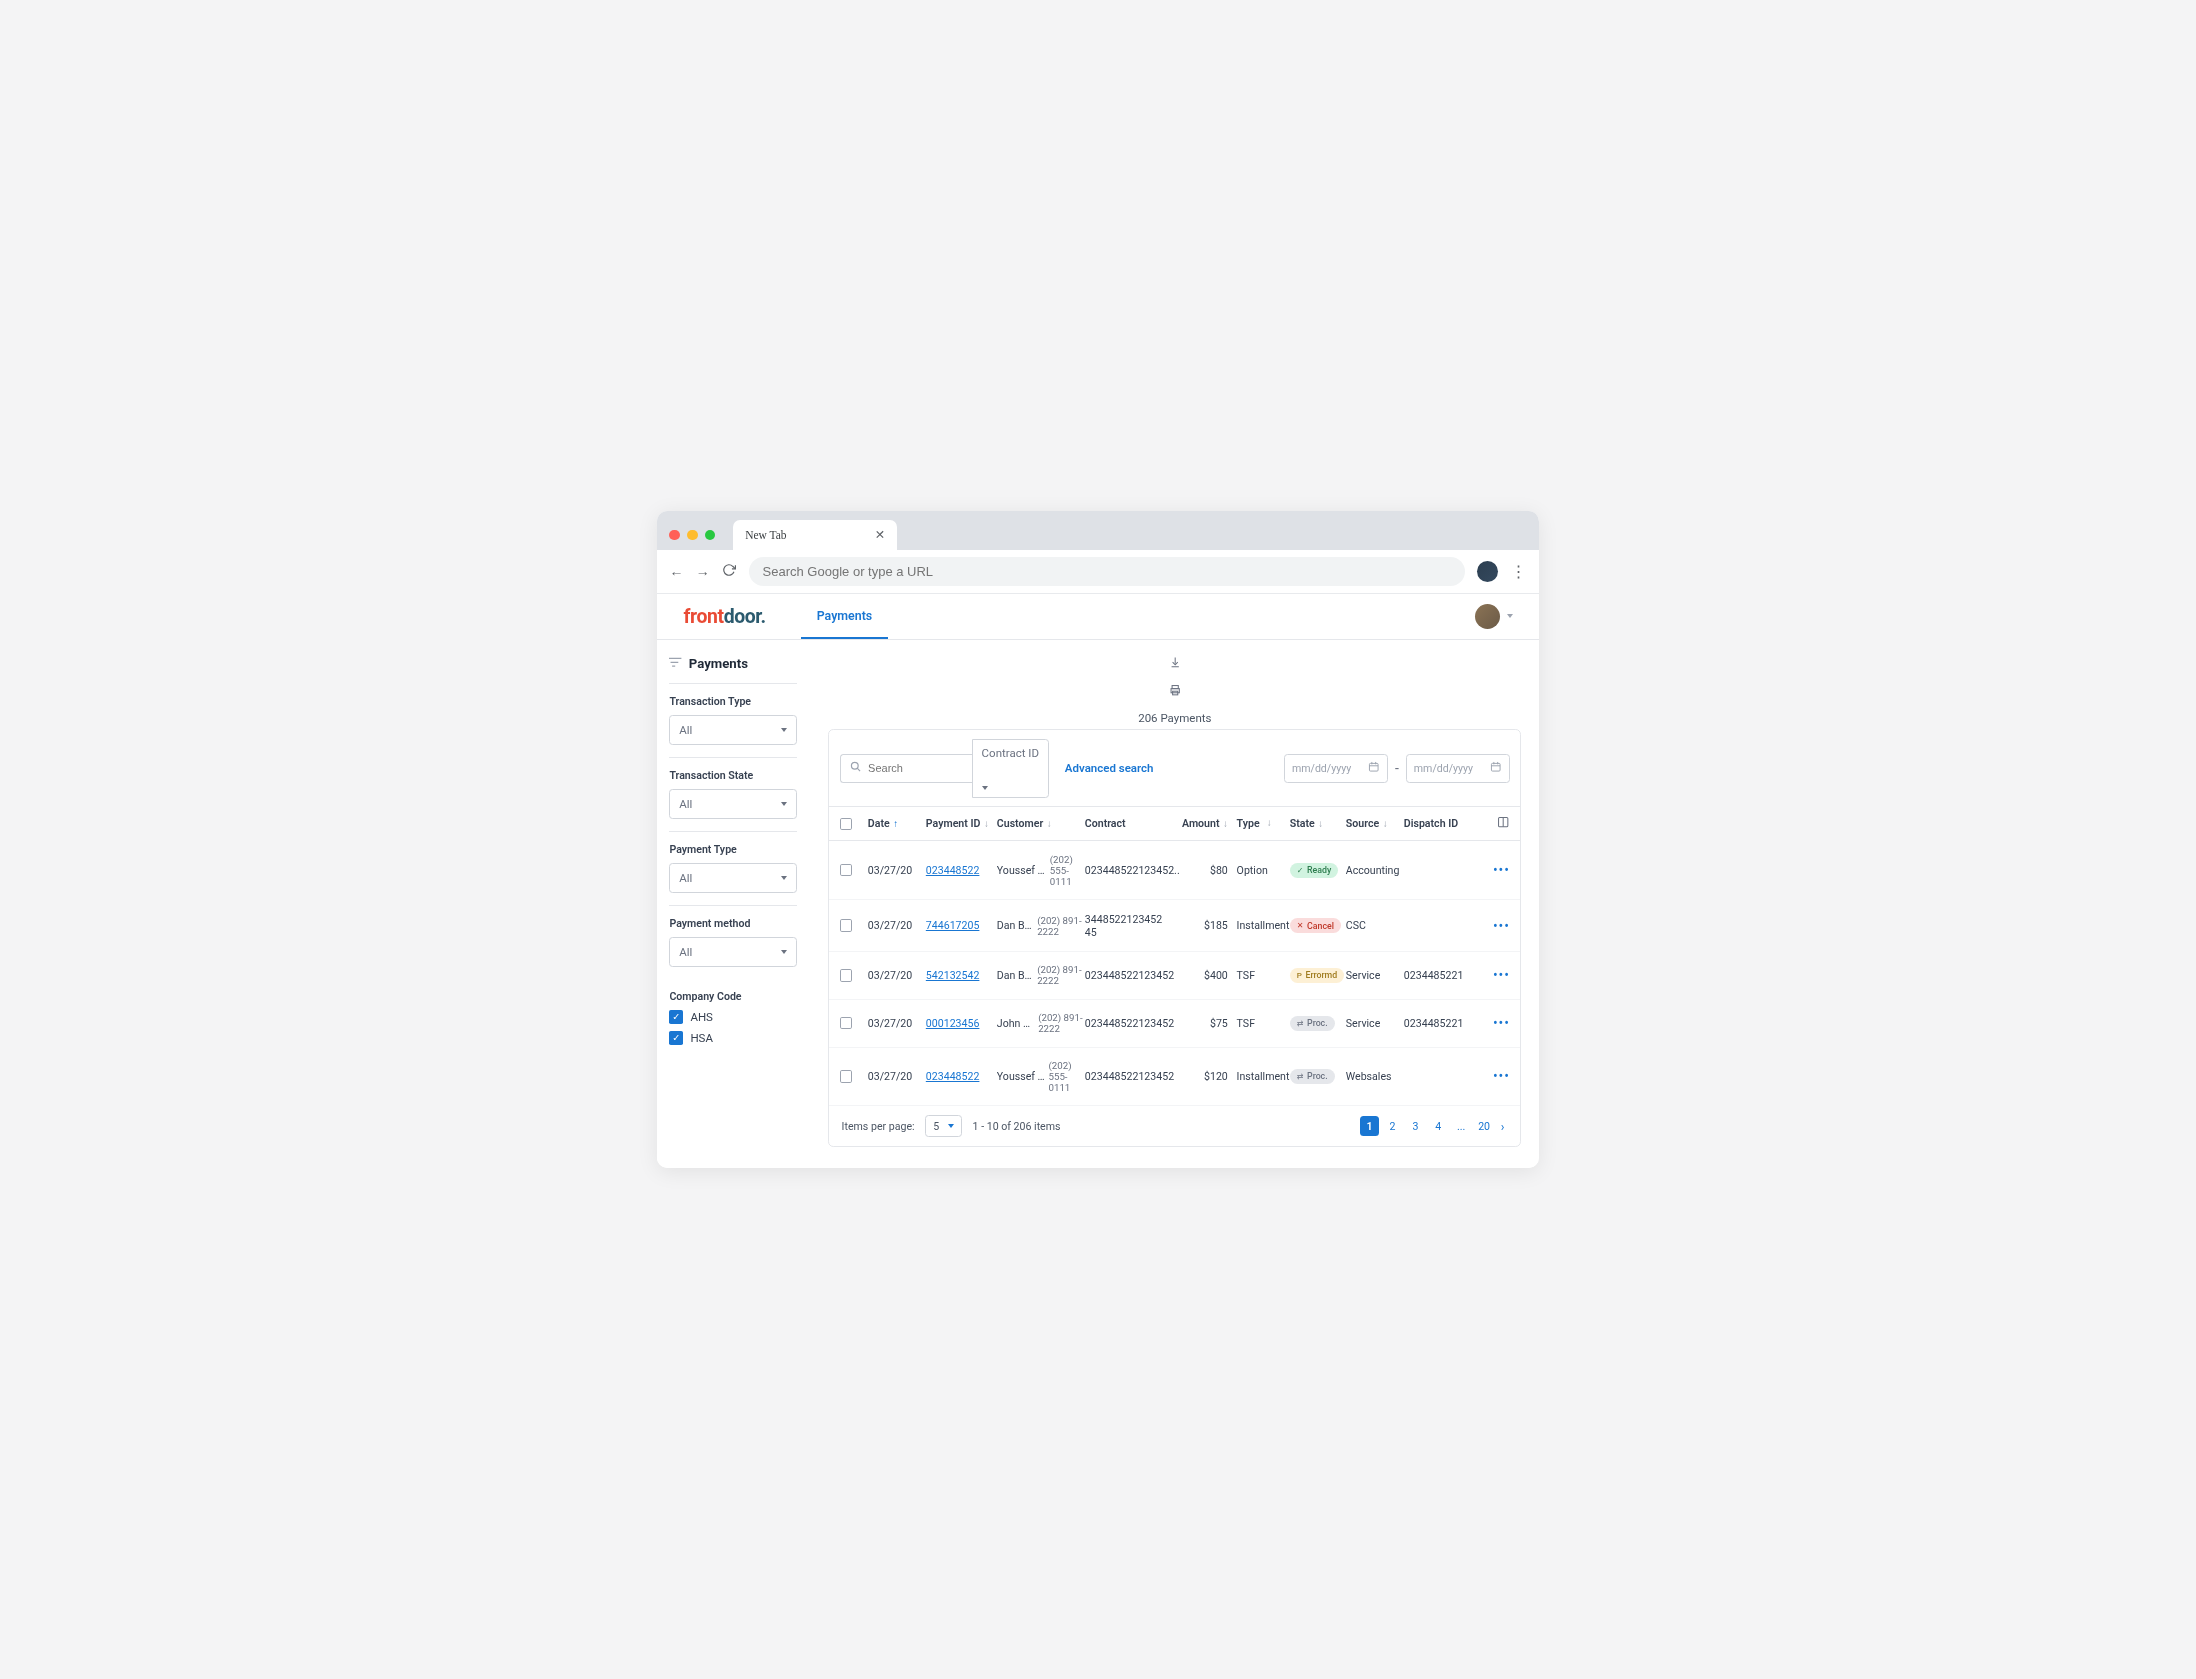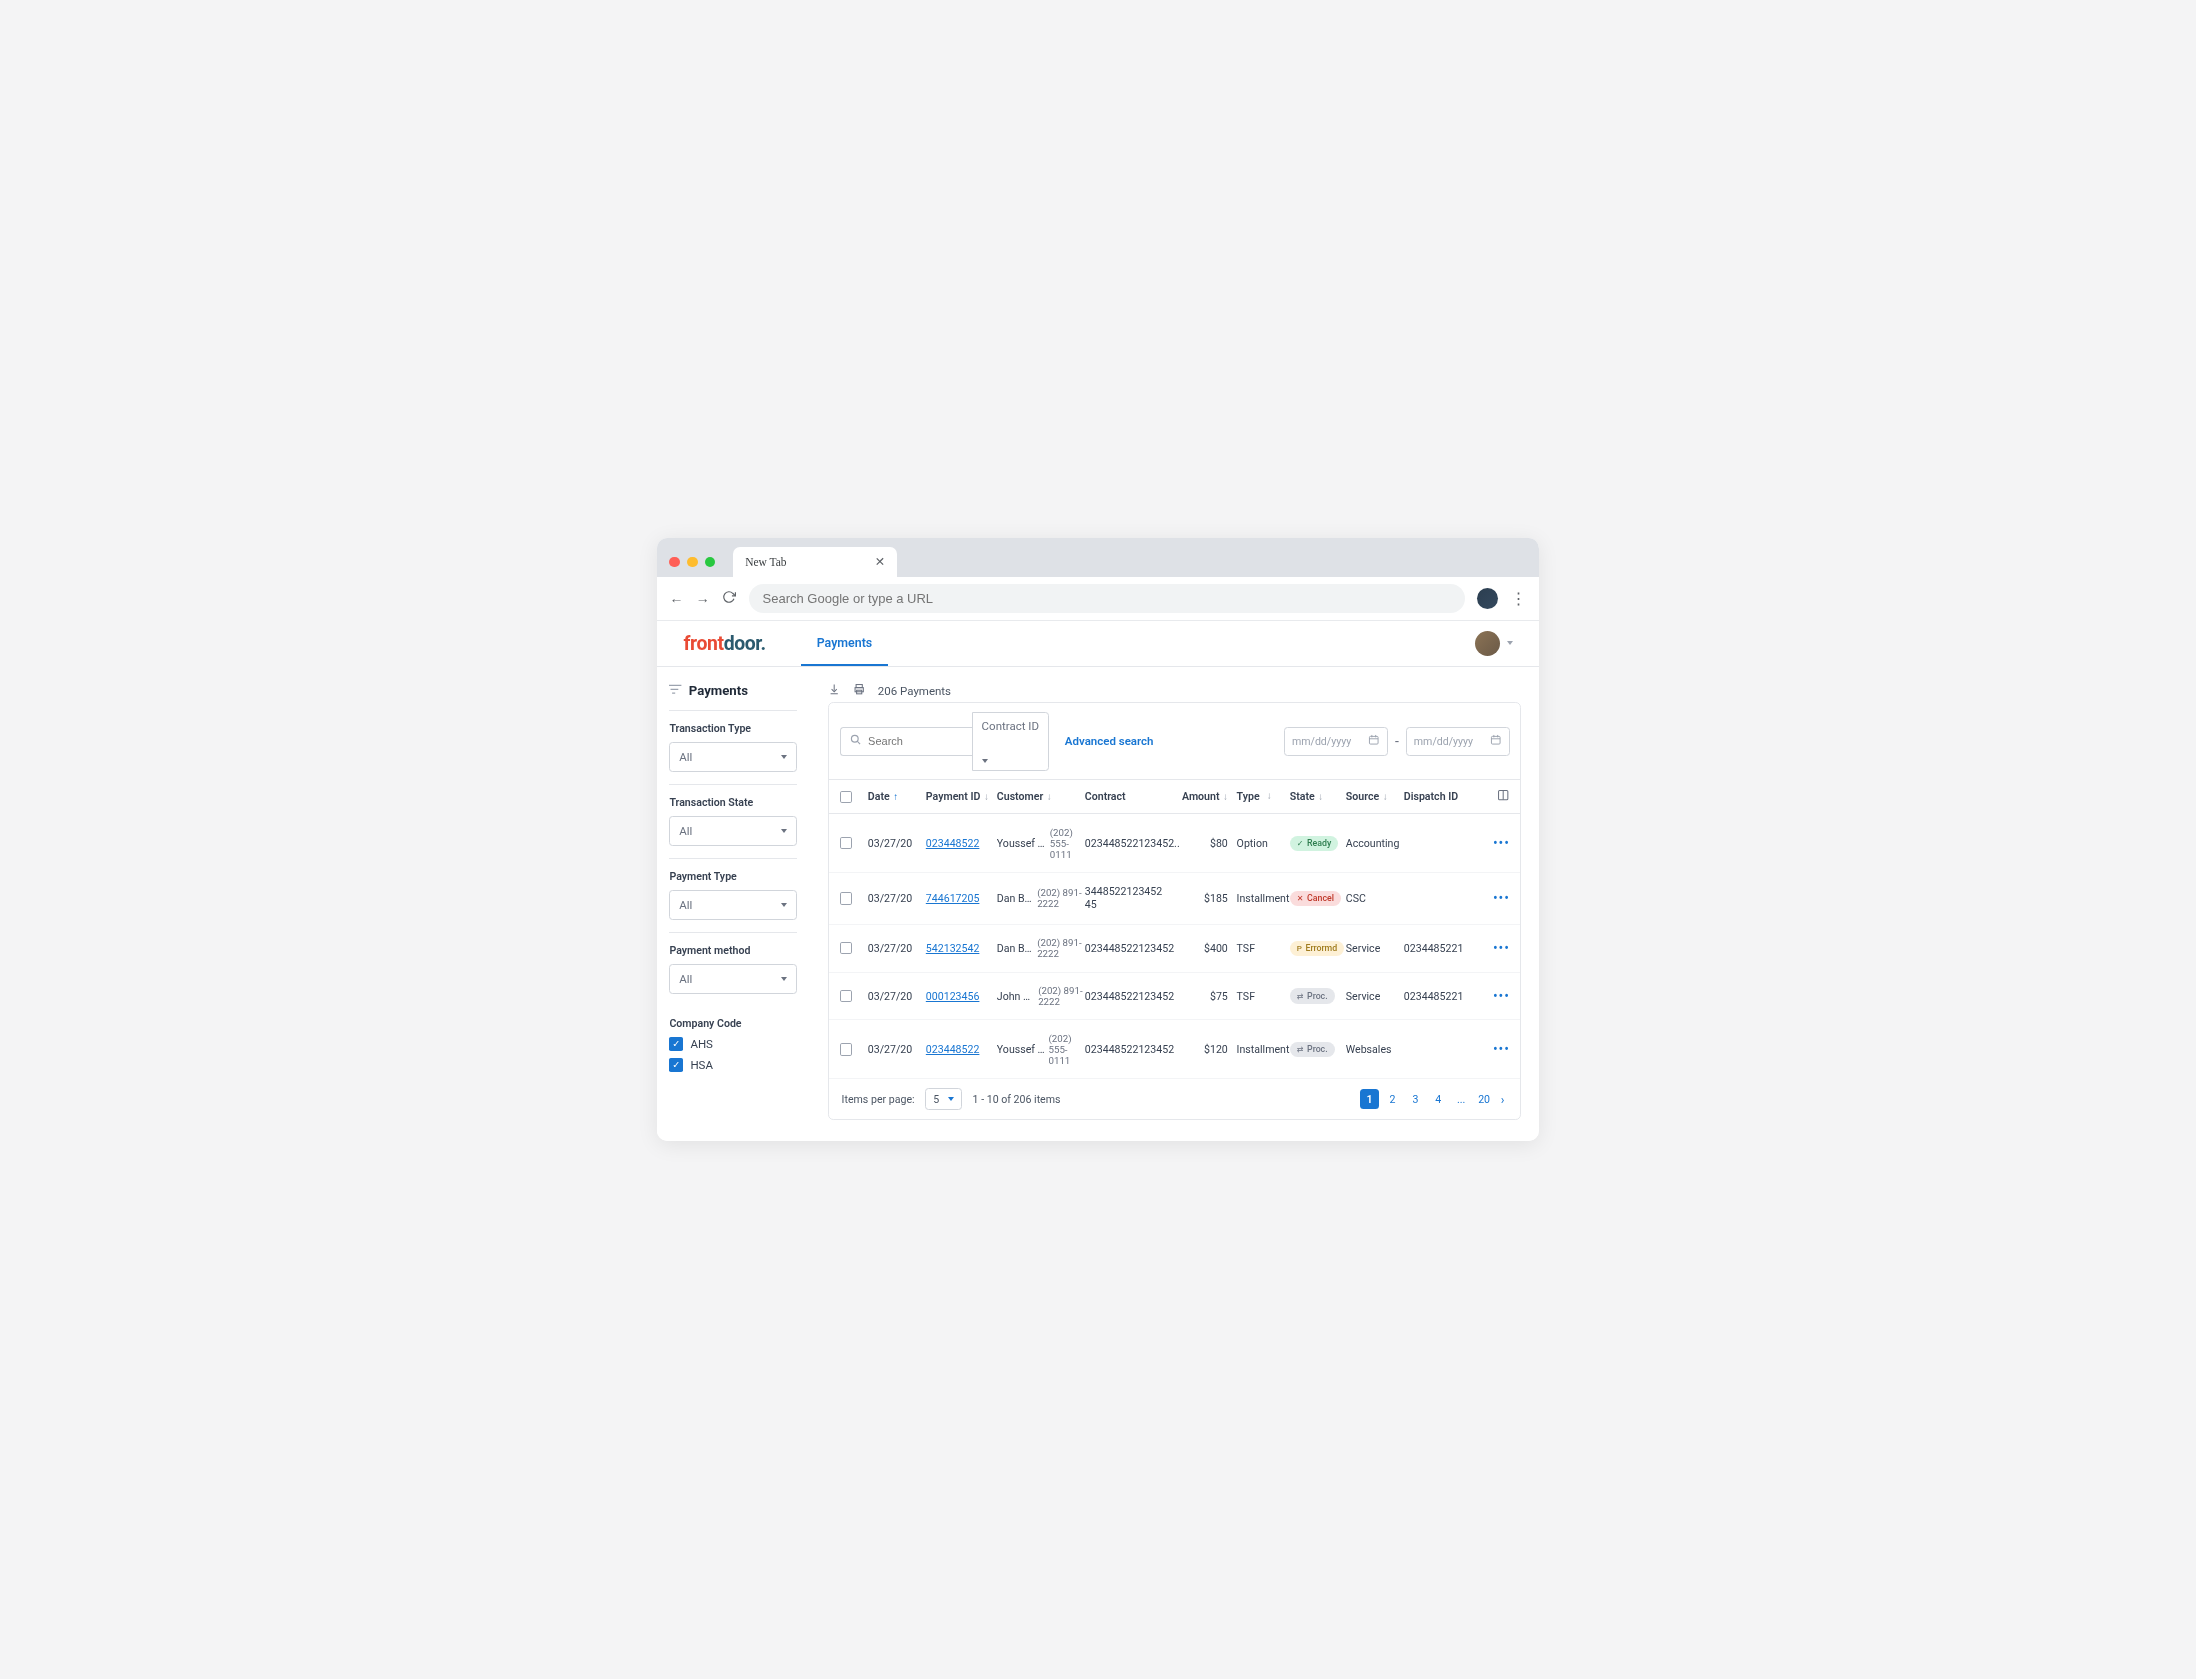--- a/index.html
+++ b/index.html
@@ -183,20 +183,21 @@
 }
 
 .main { flex: 1; padding: 16px 17.6px 21px 17.6px; }
 .toolbar {
   display: flex;
   align-items: center;
   gap: 12.4px;
   margin-bottom: 4px;
   font-size: 11.5px;
   color: #4b5563;
+  flex-direction: column;
 }
 .toolbar .icon-btn { color: #6b7280; cursor: pointer; }
 
 .table-card {
   border: 0.9px solid #e5e7eb;
   border-radius: 5.3px;
   overflow: hidden;
 }
 .search-row {
   display: flex;

